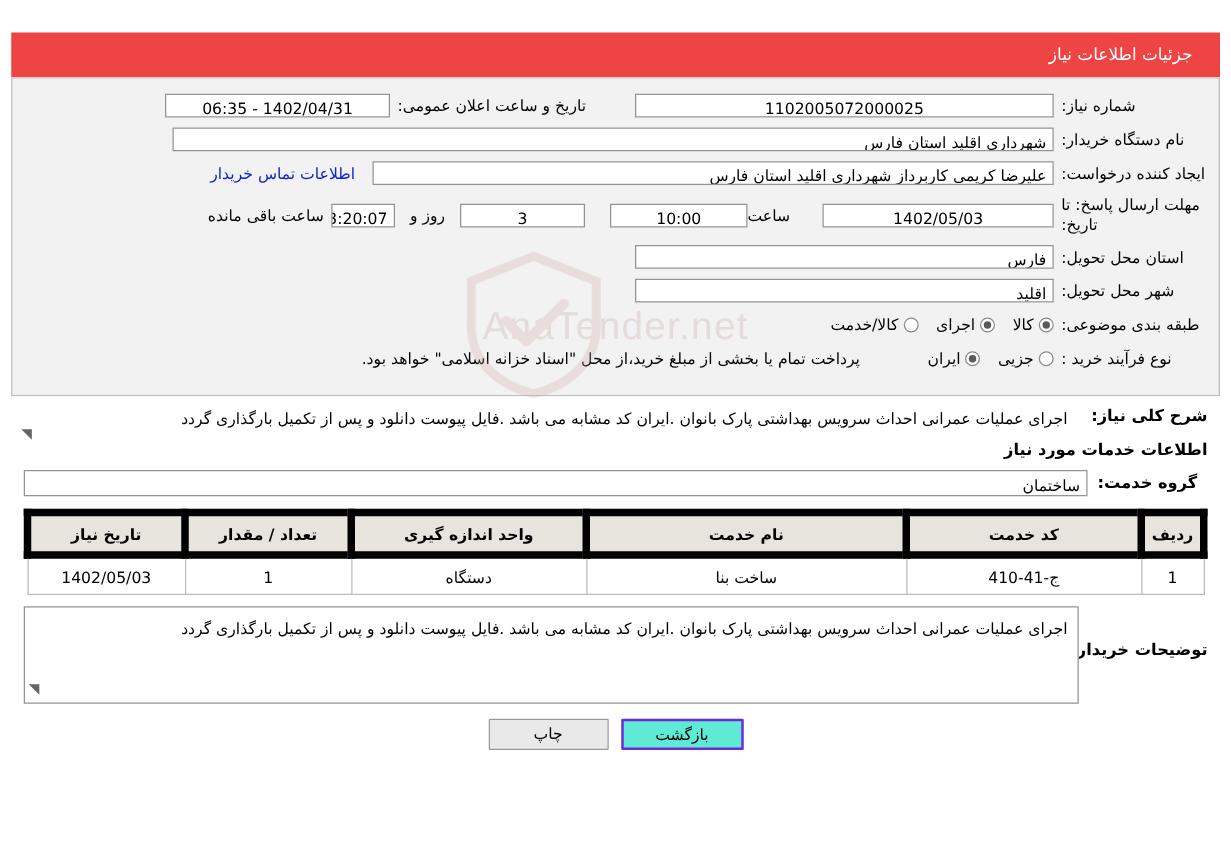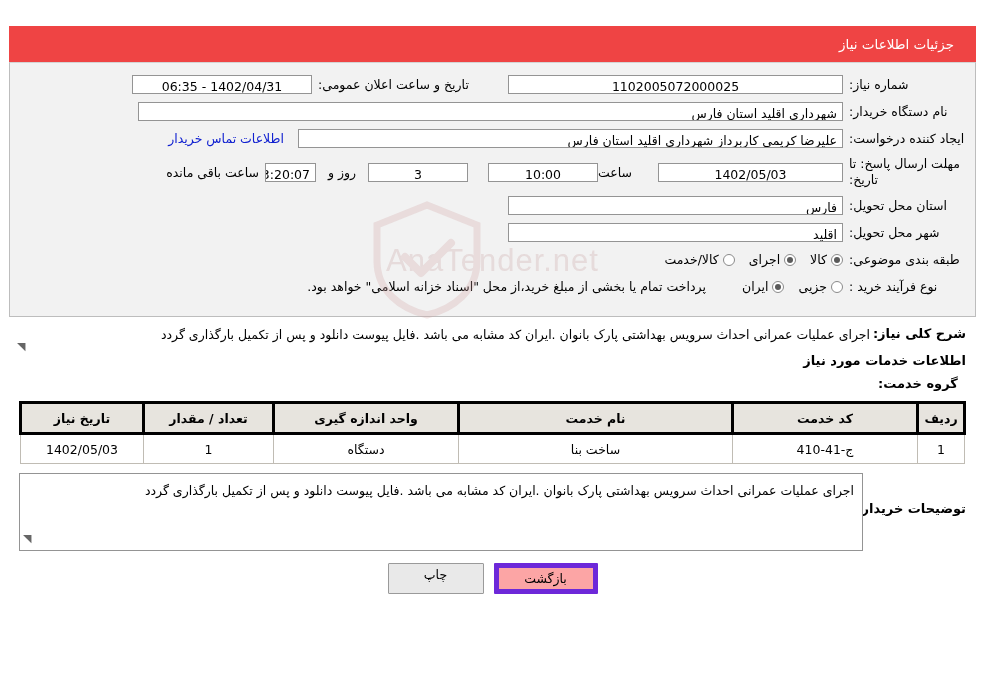--- a/index.html
+++ b/index.html
@@ -145,21 +145,21 @@
   }
   .desc-row {
     display: flex;
     align-items: flex-start;
     margin-bottom: 8px;
   }
   .desc-label {
     font-weight: bold;
     font-size: 13px;
     white-space: nowrap;
-    padding-left: 8px;
+    padding-left: 24px;
     padding-top: 1px;
     width: 88px;
     text-align: center;
   }
   .desc-text {
     font-size: 12.5px;
     line-height: 20px;
     flex: 1;
     text-align: right;
   }
@@ -185,21 +185,21 @@
 
   
   table.items {
     border-collapse: collapse;
     width: 100%;
     margin: 0 auto;
     font-size: 12.5px;
   }
   table.items th {
     background: #e7e4de;
-    border: 3px solid #000000;
+    border: 6px solid #000000;
     height: 26px;
     font-weight: bold;
     color: #000;
     font-size: 12.5px;
   }
   table.items td {
     border: 1px solid #c0bcb4;
     height: 26px;
     text-align: center;
     background: #ffffff;
@@ -252,22 +252,22 @@
     font-size: 12.5px;
     padding: 3px 16px;
     border: 1px solid #9a9a9a;
     background: #e9e9e9;
     cursor: pointer;
     min-width: 62px;
     text-align: center;
     border-radius: 1px;
   }
   .btn-back {
-    background: #fca5a5;
-    border: 5px solid #6d28d9;
+    background: #5eead4;
+    border: 2px solid #6d28d9;
   }
 </style>
 </head>
 <body>
 
 <div class="page">
 
   <div class="header-bar">
     <div class="header-title">جزئیات اطلاعات نیاز</div>
   </div>
@@ -343,40 +343,41 @@
       <div class="lbl" style="width:118px">نوع فرآیند خرید :</div>
       <div style="display:flex; align-items:center;">
         <span class="radio-wrap">
           <span class="radio"></span>
           <span>جزیی</span>
         </span>
         <span class="radio-wrap">
           <span class="radio on"></span>
           <span>ایران</span>
         </span>
-        <span style="margin-right:22px; font-size:12.5px;">پرداخت تمام یا بخشی از مبلغ خرید،از محل "اسناد خزانه اسلامی" خواهد بود.</span>
+        <span style="margin-right:40px; font-size:12.5px;">پرداخت تمام یا بخشی از مبلغ خرید،از محل "اسناد خزانه اسلامی" خواهد بود.</span>
       </div>
     </div>
 
   </div>
 
   <div class="mid">
 
     <div class="desc-row">
       <div class="desc-label">شرح کلی نیاز:</div>
       <div class="desc-text" style="position:relative;">
         <span>اجرای عملیات عمرانی احداث سرویس بهداشتی پارک بانوان .ایران کد مشابه می باشد .فایل پیوست دانلود و پس از تکمیل بارگذاری گردد</span>
         <span class="ta-grip" style="left:-2px; bottom:-12px;">◥</span>
       </div>
     </div>
 
     <div class="section-title">اطلاعات خدمات مورد نیاز</div>
 
     <div class="svc-group-row">
       <div class="svc-group-label">گروه خدمت:</div>
+      <div class="fld right" style="flex:1; height:21px; line-height:21px;">ساختمان</div>
     </div>
 
     <table class="items">
       <thead>
         <tr>
           <th style="width:42px">ردیف</th>
           <th style="width:180px">کد خدمت</th>
           <th>نام خدمت</th>
           <th style="width:180px">واحد اندازه گیری</th>
           <th style="width:125px">تعداد / مقدار</th>

